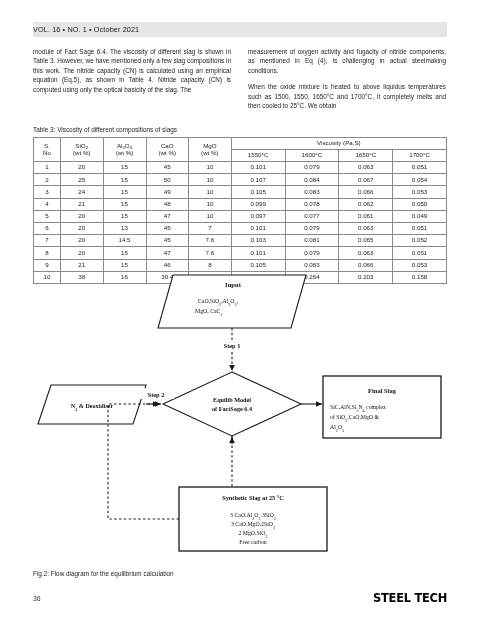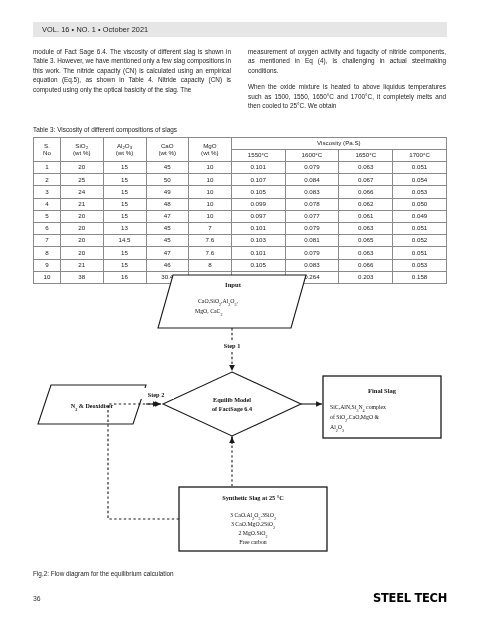--- a/index.html
+++ b/index.html
@@ -27,21 +27,20 @@
     position: absolute;
     left: 33px; top: 22px;
     width: 414px; height: 15px;
     background: #e6e6e6;
     display: flex;
     align-items: center;
   }
   .header-text {
     font-size: 7.3px;
     color: #222;
-    padding-left: 9px;
     letter-spacing: 0.1px;
   }
 
   
   .columns {
     position: absolute;
     left: 33px; top: 47px;
     width: 414px;
     display: flex;
     gap: 17px;

